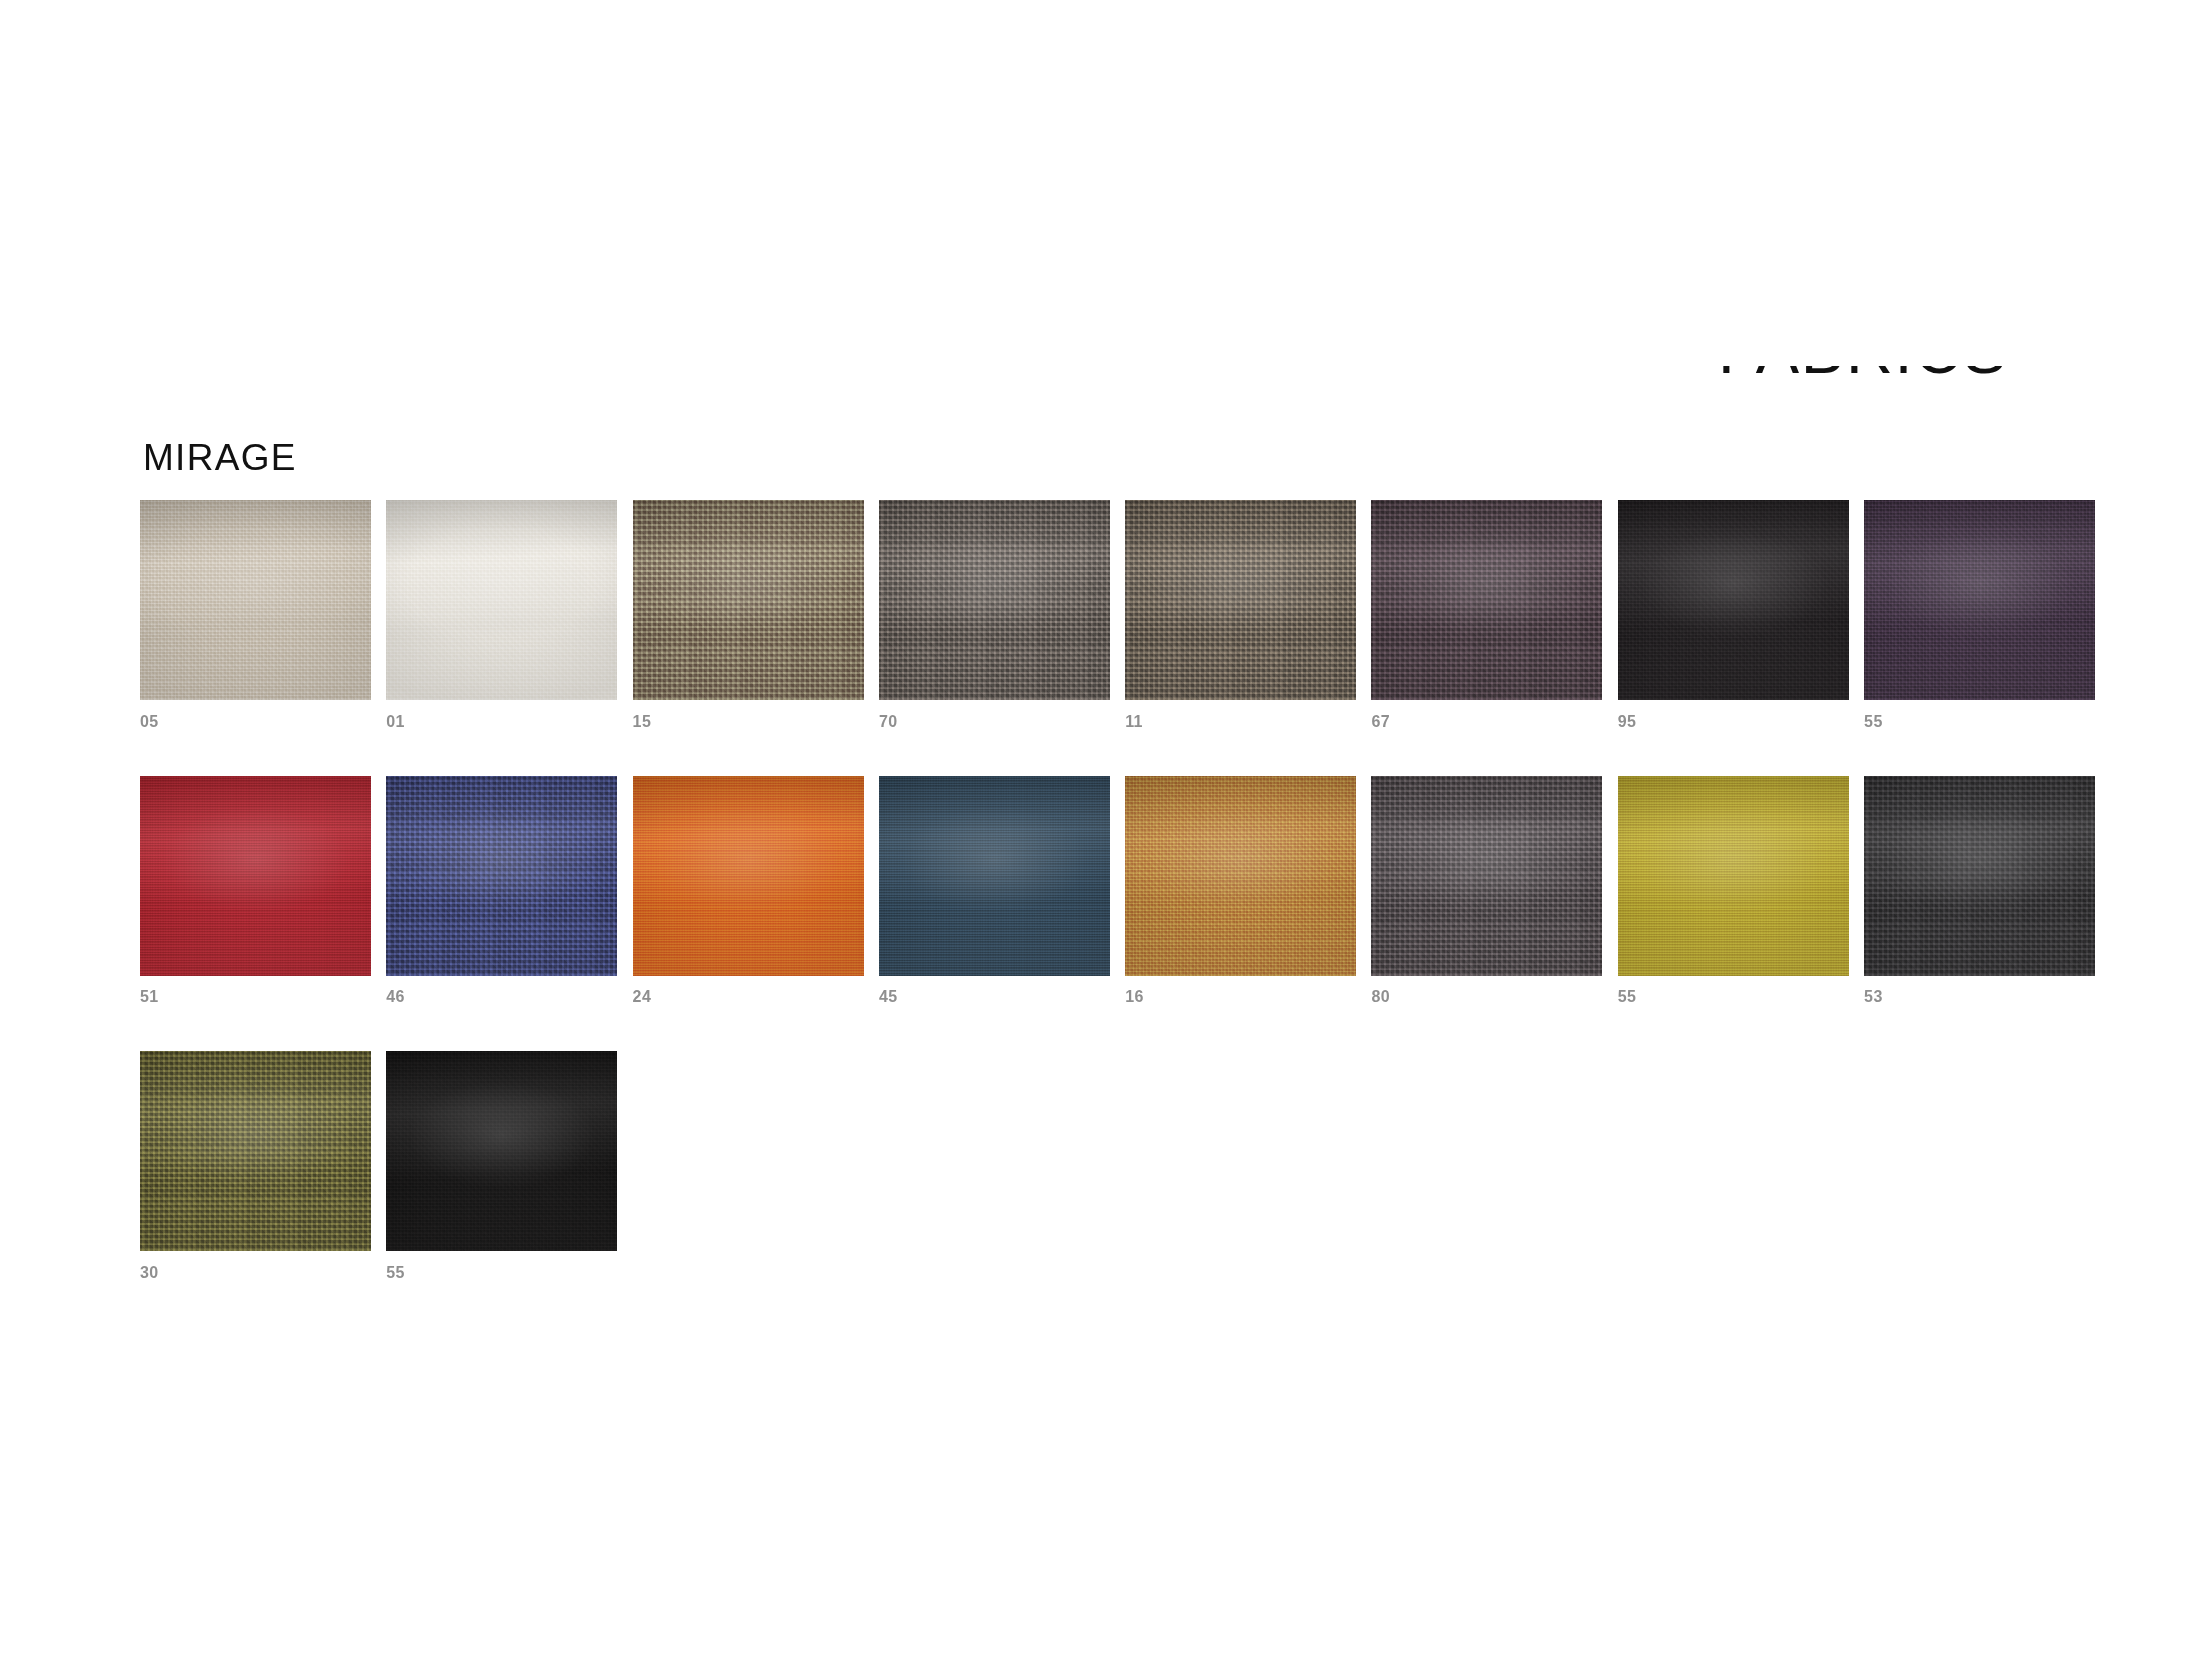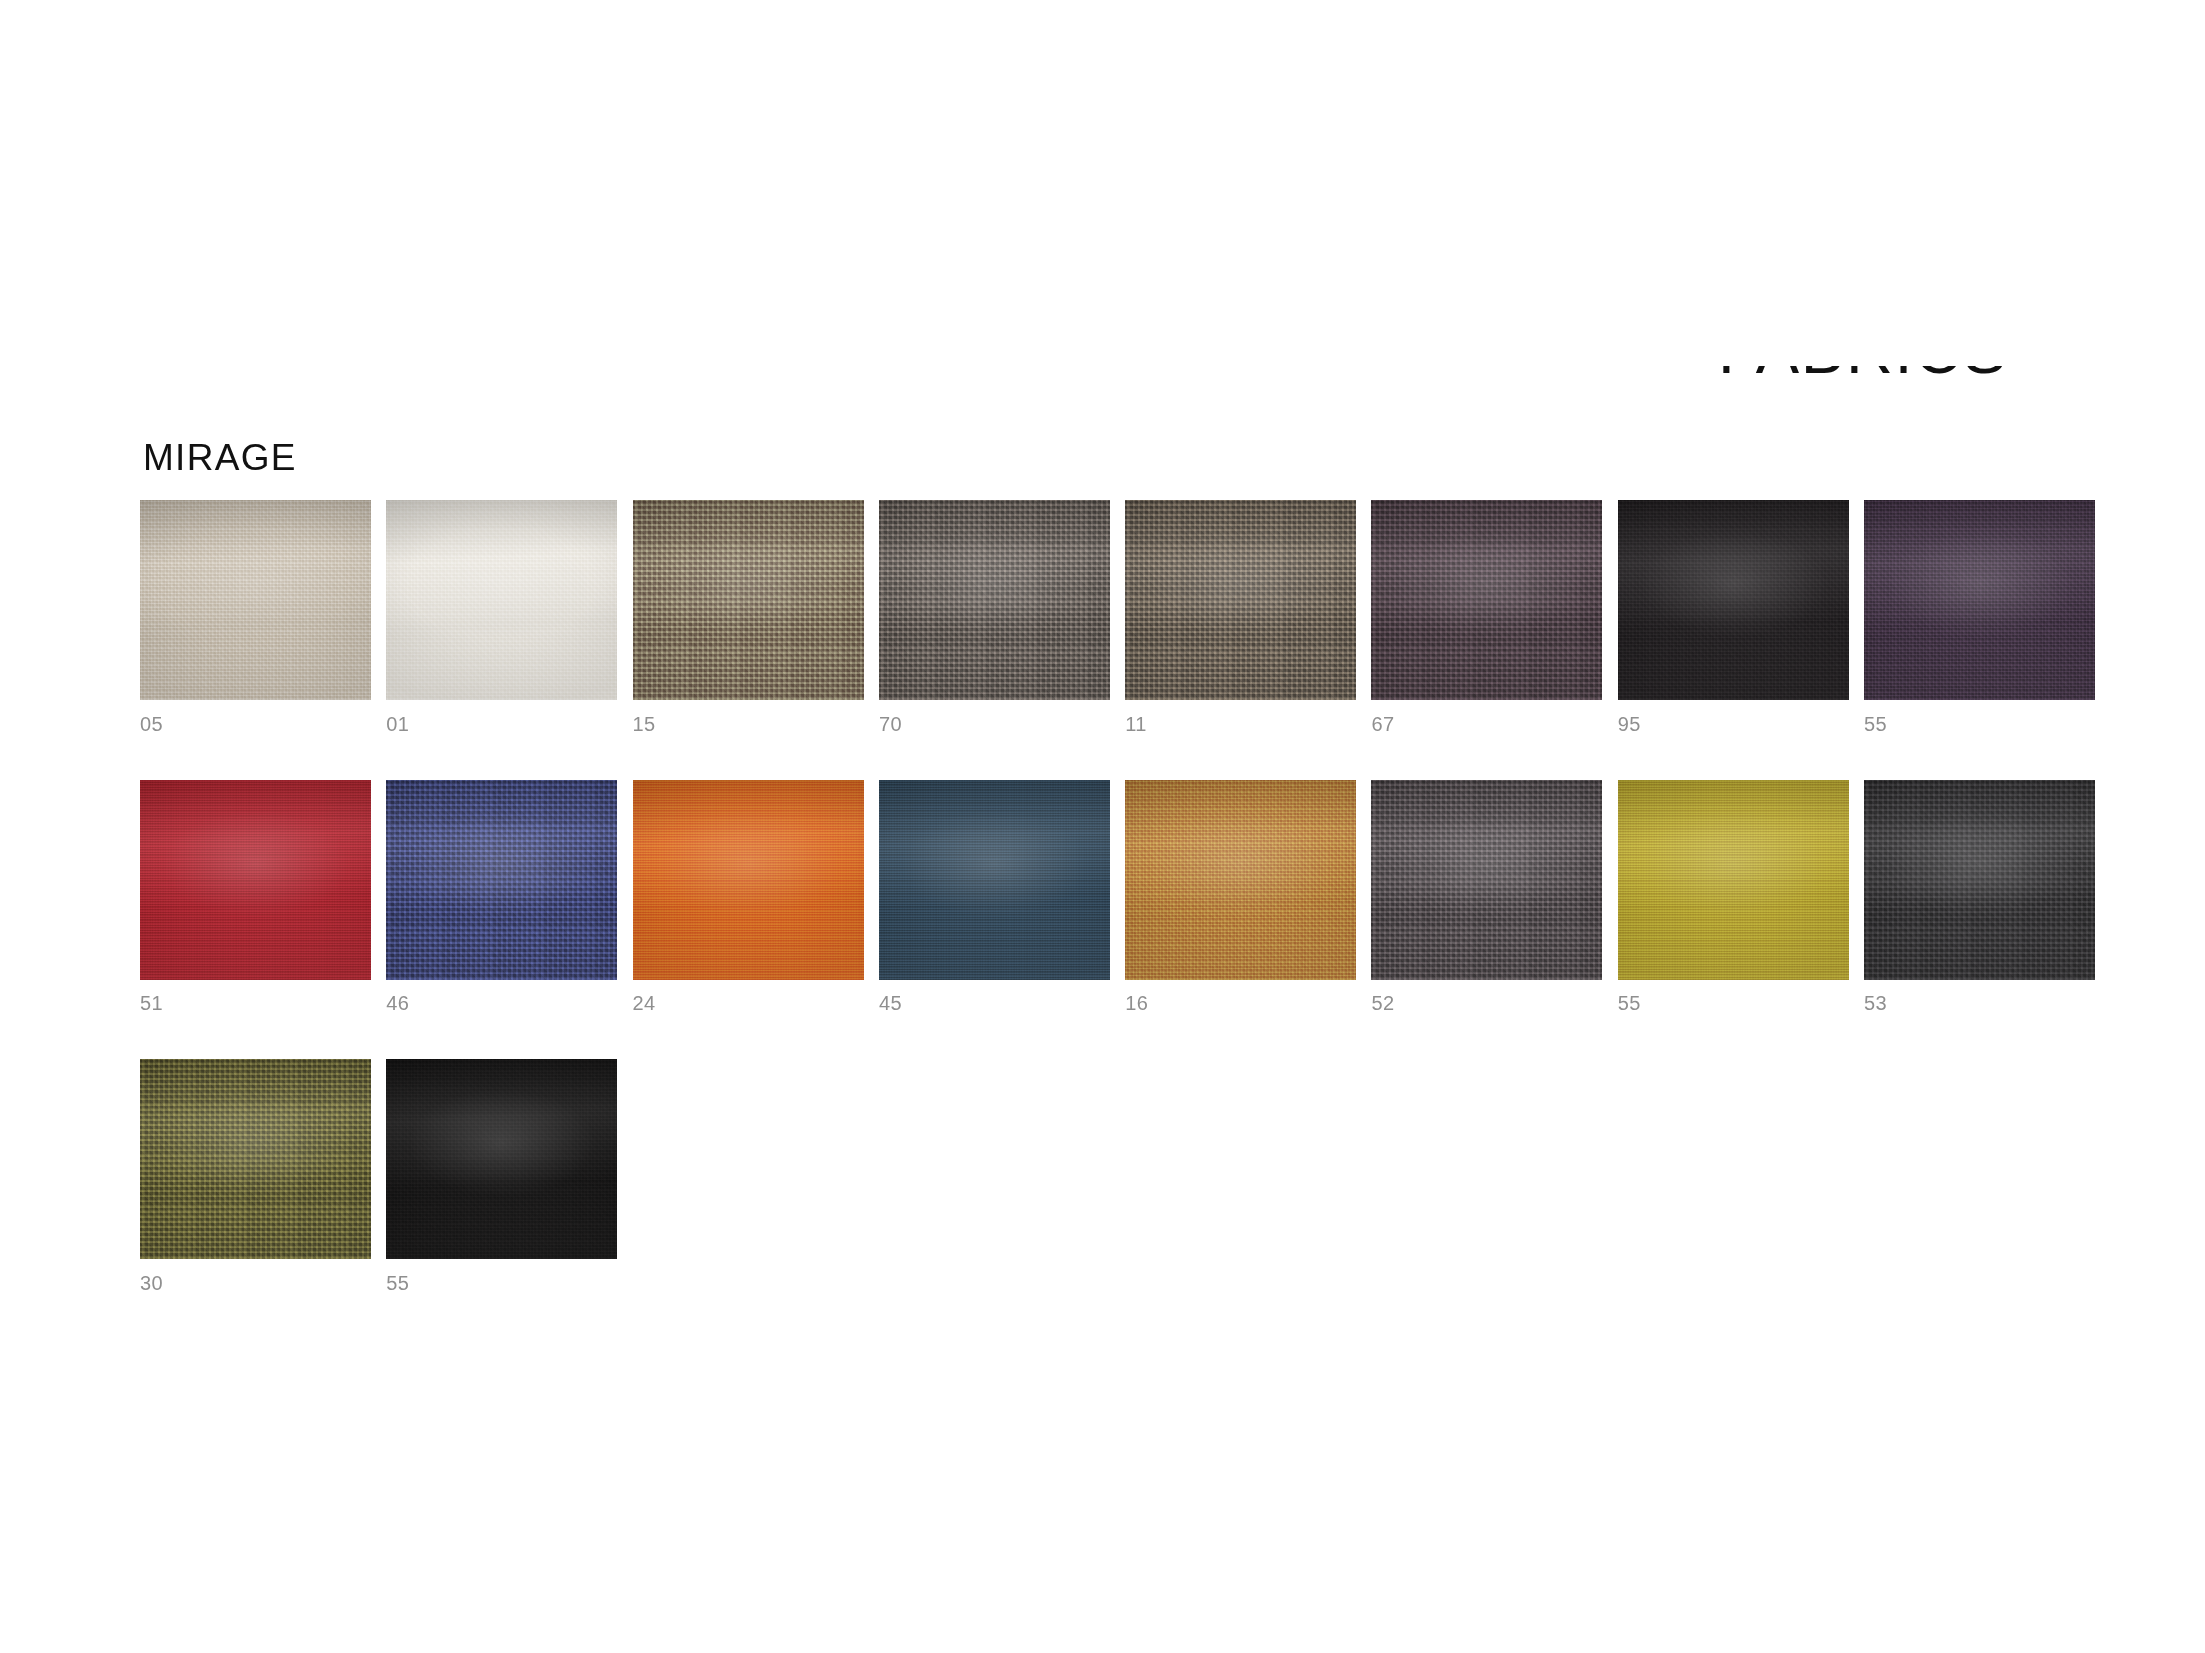--- a/index.html
+++ b/index.html
@@ -149,24 +149,24 @@
         rgba(0,0,0,0.20) 5.1px),
       repeating-linear-gradient(45deg,
         rgba(255,255,255,0.10) 0px,
         rgba(255,255,255,0.10) 1.7px,
         rgba(0,0,0,0.08) 3.4px,
         rgba(0,0,0,0.08) 6px);
   }
 
   .swatch-label {
     margin-top: 13.6px;
-    font-size: 20px;
+    font-size: 16px;
     color: #8f8f8f;
     letter-spacing: 0.4px;
-    font-weight: 400;
+    font-weight: 700;
     line-height: 1;
   }
 </style>
 </head>
 <body>
 
 <div class="page">
 
   <div class="header-clip">
     <div class="header-clip-inner">FABRICS</div>
@@ -225,21 +225,21 @@
         <div class="swatch-cell">
           <div class="swatch-chip silk" style="background-color: rgb(45, 67, 85);"></div>
           <div class="swatch-label">45</div>
         </div>
         <div class="swatch-cell">
           <div class="swatch-chip" style="background-color: rgb(192, 138, 62);"></div>
           <div class="swatch-label">16</div>
         </div>
         <div class="swatch-cell">
           <div class="swatch-chip coarse" style="background-color: rgb(89, 82, 85);"></div>
-          <div class="swatch-label">52</div>
+          <div class="swatch-label">80</div>
         </div>
         <div class="swatch-cell">
           <div class="swatch-chip silk" style="background-color: rgb(181, 161, 43);"></div>
           <div class="swatch-label">55</div>
         </div>
         <div class="swatch-cell">
           <div class="swatch-chip coarse" style="background-color: rgb(57, 56, 58);"></div>
           <div class="swatch-label">53</div>
         </div>
       </div>

